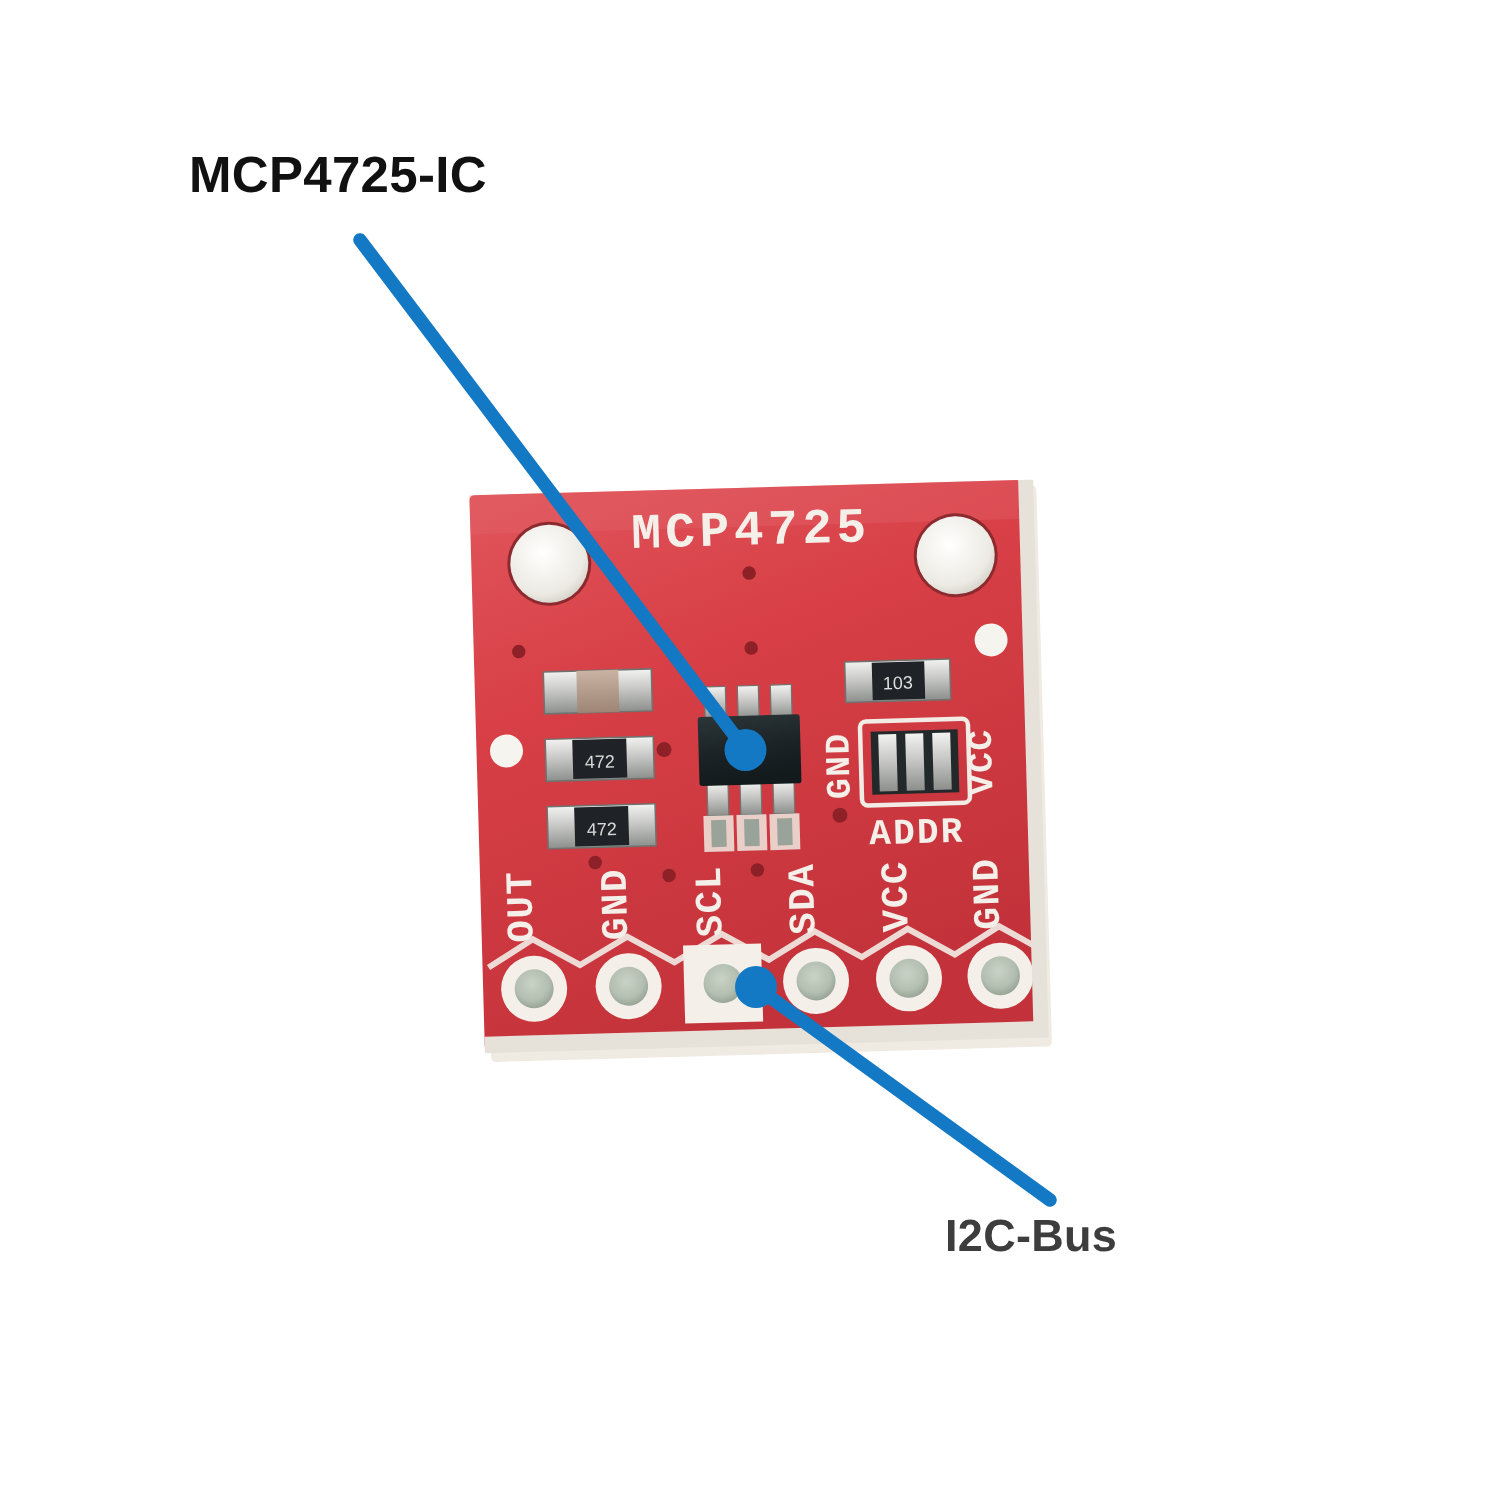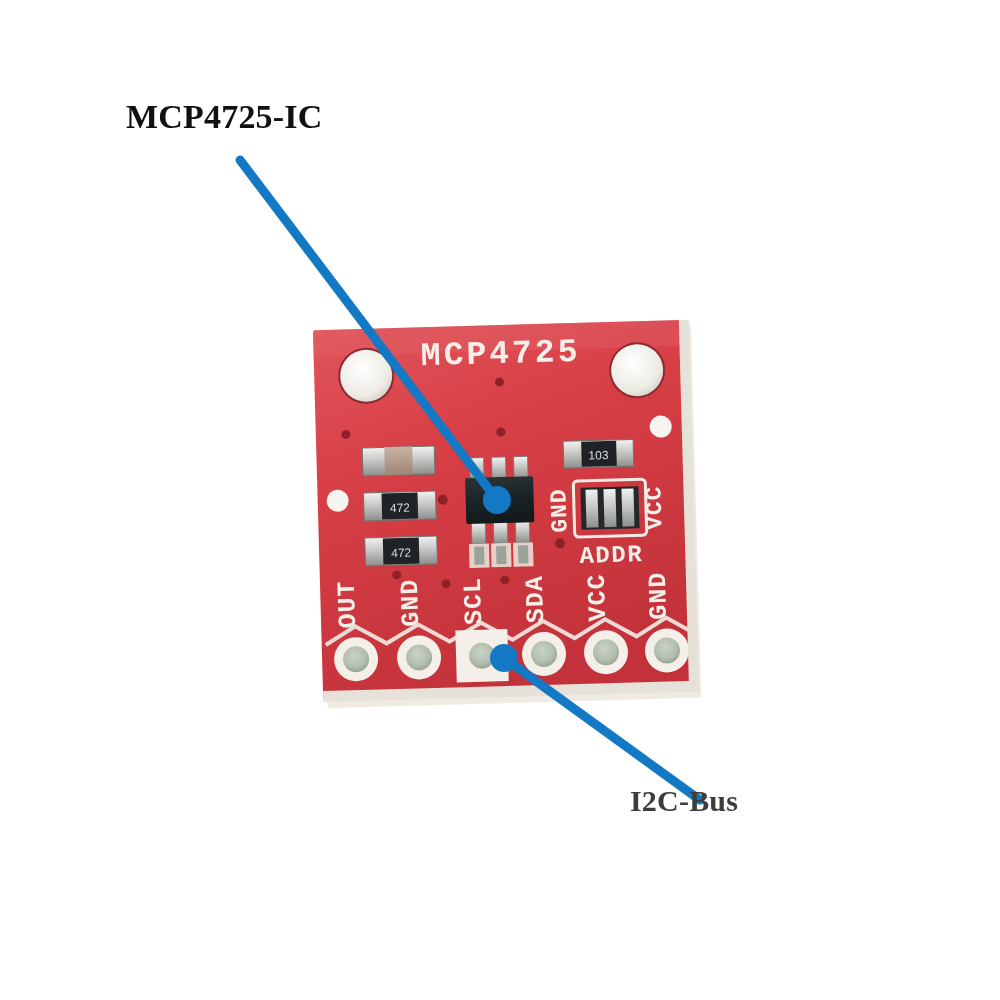--- a/index.html
+++ b/index.html
@@ -17,35 +17,35 @@
   }
   #stage {
     position: absolute;
     left: 0; top: 0;
     width: 1000px;
     height: 1000px;
     background: #ffffff;
   }
   .annot-label {
     position: absolute;
-    font-family: Liberation Serif, serif;
+    font-family: Liberation Sans, sans-serif;
     font-weight: bold;
     white-space: nowrap;
     letter-spacing: 0.2px;
     text-align: center;
   }
   #label-ic {
     left: 126px;
     top: 98px;
     font-size: 34px;
     color: #111111;
   }
   #label-i2c {
     left: 630px;
-    top: 784px;
+    top: 808px;
     font-size: 30px;
     color: #3d3d3d;
   }
   #board-svg {
     position: absolute;
     left: 0; top: 0;
     width: 1000px;
     height: 1000px;
   }
 </style>

